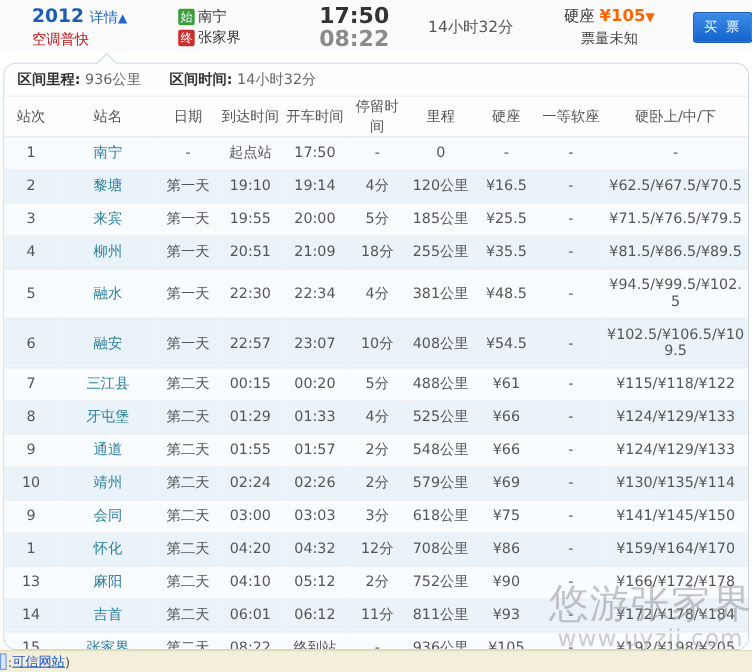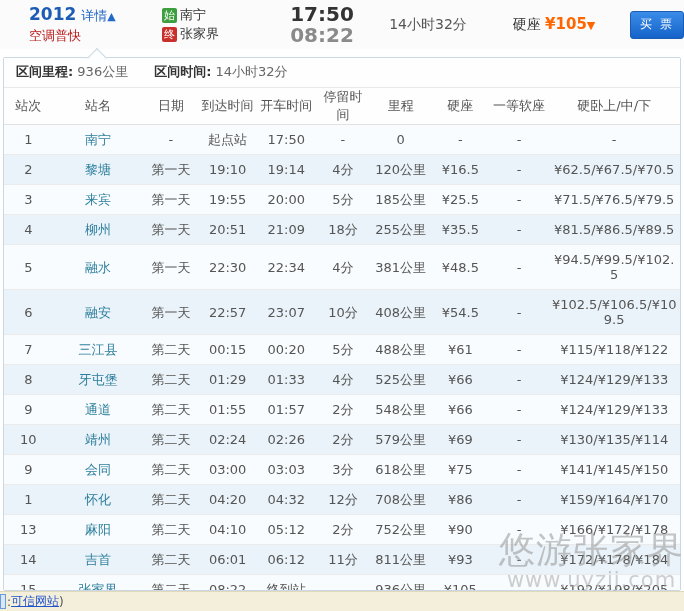--- a/index.html
+++ b/index.html
@@ -46,21 +46,21 @@
   }
   
   .notch{
     position:absolute;top:51px;left:90px;width:13px;height:13px;z-index:3;
     background:#fdfeff;border-left:1px solid #c9d8e2;border-top:1px solid #c9d8e2;
     transform:rotate(45deg);
   }
   
   .panel{
     position:absolute;top:57px;left:3px;right:3px;bottom:20px;
-    border:1px solid #c9d8e2;border-radius:2px;background:#fdfeff;
+    border:1px solid #c9d8e2;border-radius:12px;background:#fdfeff;
     overflow:hidden;z-index:2;
   }
   .info-bar{
     height:22px;padding:5px 12px 2px;font-size:13px;color:#666;
     border-bottom:1px solid #e8e8e8;background:#fefefe;
   }
   .info-bar b{color:#333;font-weight:bold;}
   .info-gap{display:inline-block;width:26px;}
   table.sched{
     width:100%;border-collapse:collapse;table-layout:fixed;
@@ -124,20 +124,21 @@
   <div class="t-col times-col">
     <div class="dep-time">17:50</div>
     <div class="arr-time">08:22</div>
   </div>
   <div class="t-col duration-col">14小时32分</div>
   <div class="t-col price-col">
     <div>
       <span>硬座</span>
       <span class="price-val">¥105</span><span class="caret-down">▼</span>
     </div>
+    <div class="ticket-status">票量未知</div>
   </div>
   <button class="buy-btn">买 票</button>
 </div>
 
 <div class="notch"></div>
 
 <div class="panel">
   <div class="info-bar">
     <b>区间里程:</b>
     <span>936公里</span><span class="info-gap"></span><b>区间时间:</b>

